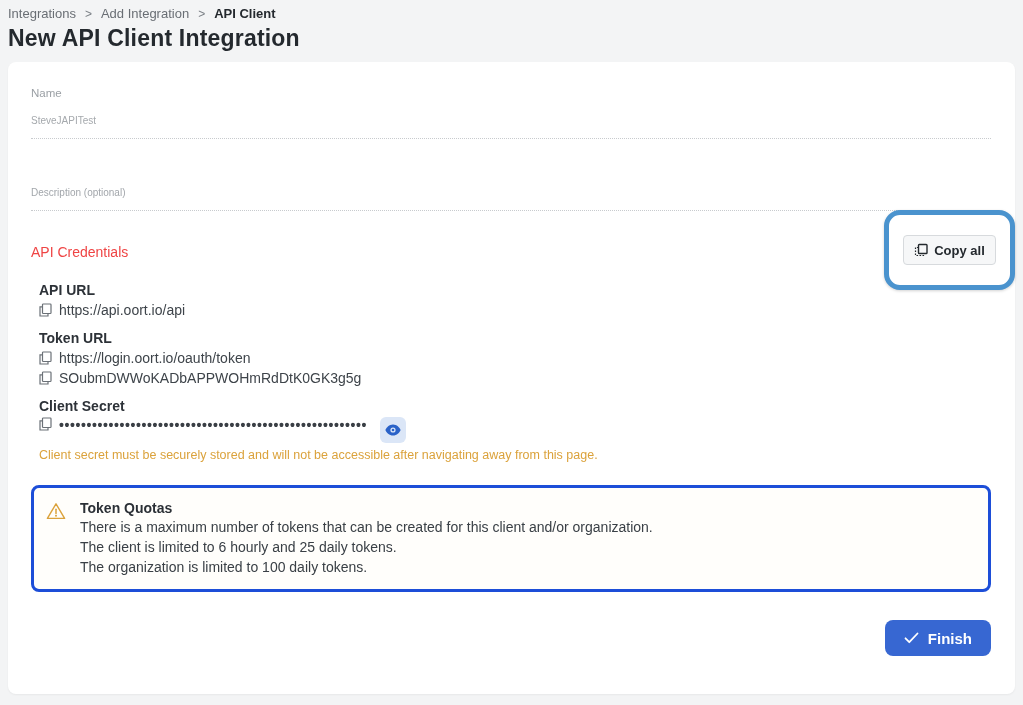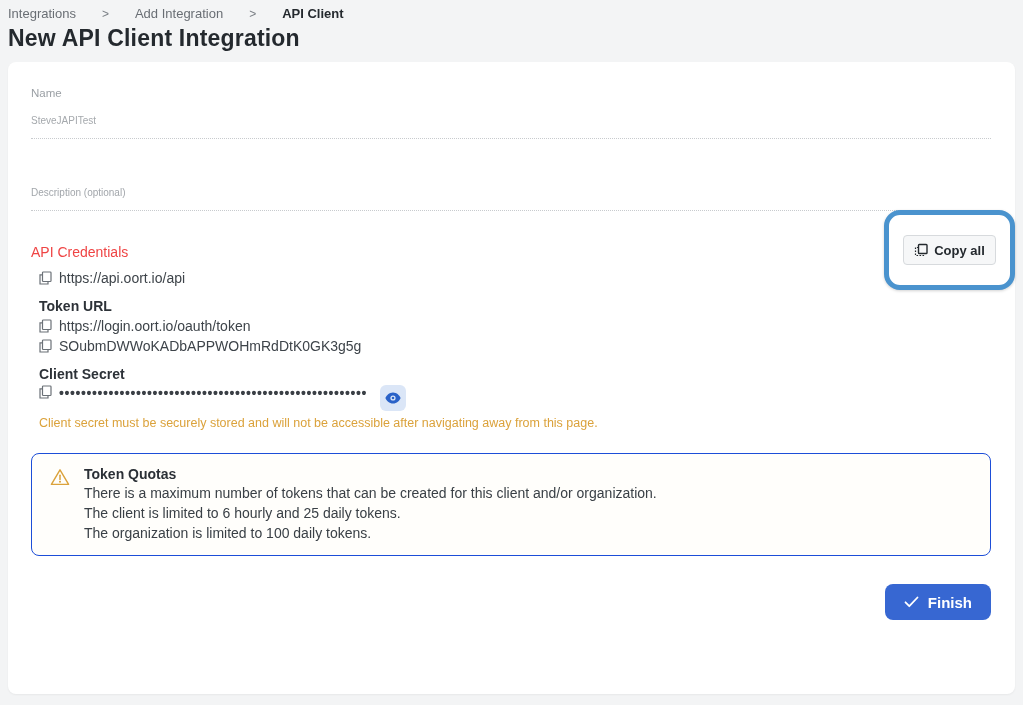--- a/index.html
+++ b/index.html
@@ -4,21 +4,21 @@
 <style>
   * { margin: 0; padding: 0; box-sizing: border-box; }
   html, body {
     width: 1023px; height: 705px;
     background: #f3f4f5;
     font-family: "Liberation Sans", sans-serif;
     overflow: hidden;
   }
   
   .header { padding: 6px 0 0 8px; }
-  .breadcrumb { display: flex; align-items: center; gap: 26px; font-size: 13px; color: #696e74; }
+  .breadcrumb { display: flex; align-items: center; gap: 9px; font-size: 13px; color: #696e74; }
   .crumb { color: #696e74; }
   .crumb-current { font-weight: bold; color: #24292e; }
   .crumb-sep { color: #7a7f85; font-size: 12px; }
   .page-title { margin-top: 4px; font-size: 23px; font-weight: bold; color: #24292e; letter-spacing: 0.2px; }
 
   
   .card {
     position: relative;
     margin: 10px 8px 0;
     height: 632px;
@@ -81,24 +81,24 @@
     border: none; border-radius: 6px;
     background: #dbe6f7;
     display: inline-flex; align-items: center; justify-content: center;
     cursor: pointer;
   }
   .secret-warning { margin-top: 6px; font-size: 12.5px; line-height: 13px; color: #dba23b; }
 
   
   .quota-box {
     margin-top: 23px;
-    border: 1px solid #1d4ed8;
+    border: 3px solid #1d4ed8;
     border-radius: 8px;
     background: #fffefb;
-    padding: 11px 16px 12px 18px;
+    padding: 11px 16px 12px 12px;
     display: flex; gap: 14px;
   }
   .quota-icon-col { padding-top: 3px; }
   .quota-title { font-size: 14px; line-height: 18px; font-weight: bold; color: #2b3036; }
   .quota-line { font-size: 14px; line-height: 20px; color: #3a4046; }
 
   
   .footer-row { margin-top: 28px; display: flex; justify-content: flex-end; }
   .finish-btn {
     display: inline-flex; align-items: center; gap: 9px;
@@ -144,20 +144,21 @@
           <path d="M4.5 4.5 H1.5 V12.5 H9.5 V10.5" fill="none" stroke="#24292e" stroke-width="1.2" stroke-dasharray="1.6 1.4"></path>
         </svg>
       </span>
       <span>Copy all</span>
     </button>
   </div>
 
   <div class="cred-fields">
 
     <div class="cred-field">
+      <div class="cred-label">API URL</div>
       <div class="cred-value-row">
         <span class="icon">
           <svg width="13" height="14" viewBox="0 0 13 14">
             <rect x="3.5" y="1" width="8.5" height="9.5" rx="0.8" fill="none" stroke="#6b7177" stroke-width="1.2"></rect>
             <path d="M3.5 3.8 H1 V13 H9 V10.5" fill="none" stroke="#6b7177" stroke-width="1.2"></path>
           </svg>
         </span>
         <span class="cred-value">https://api.oort.io/api</span>
       </div>
     </div>

